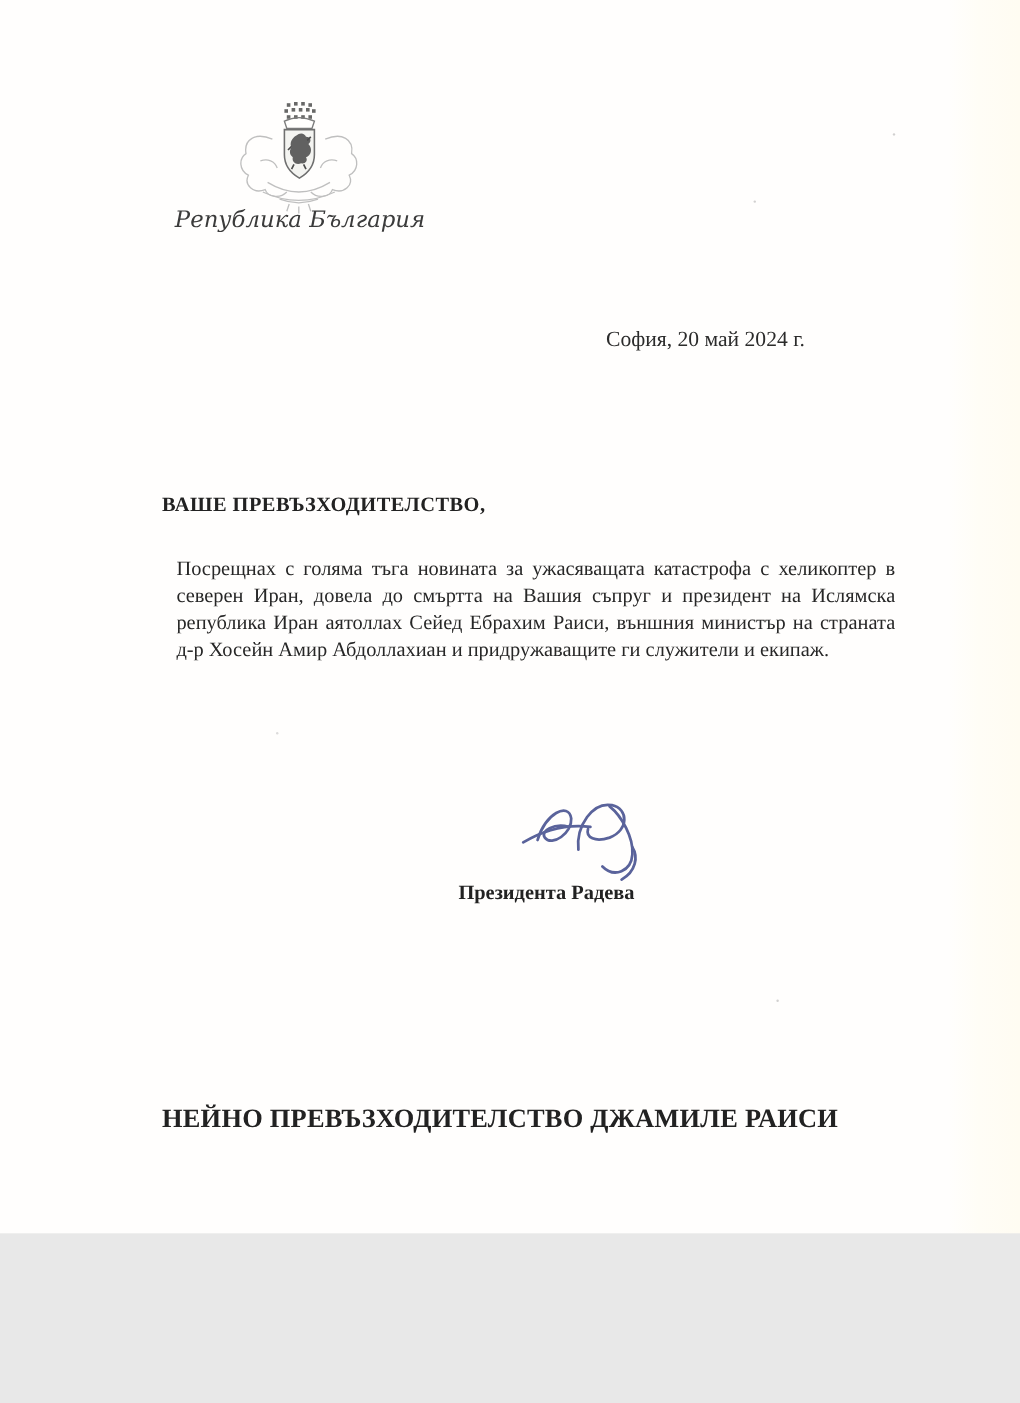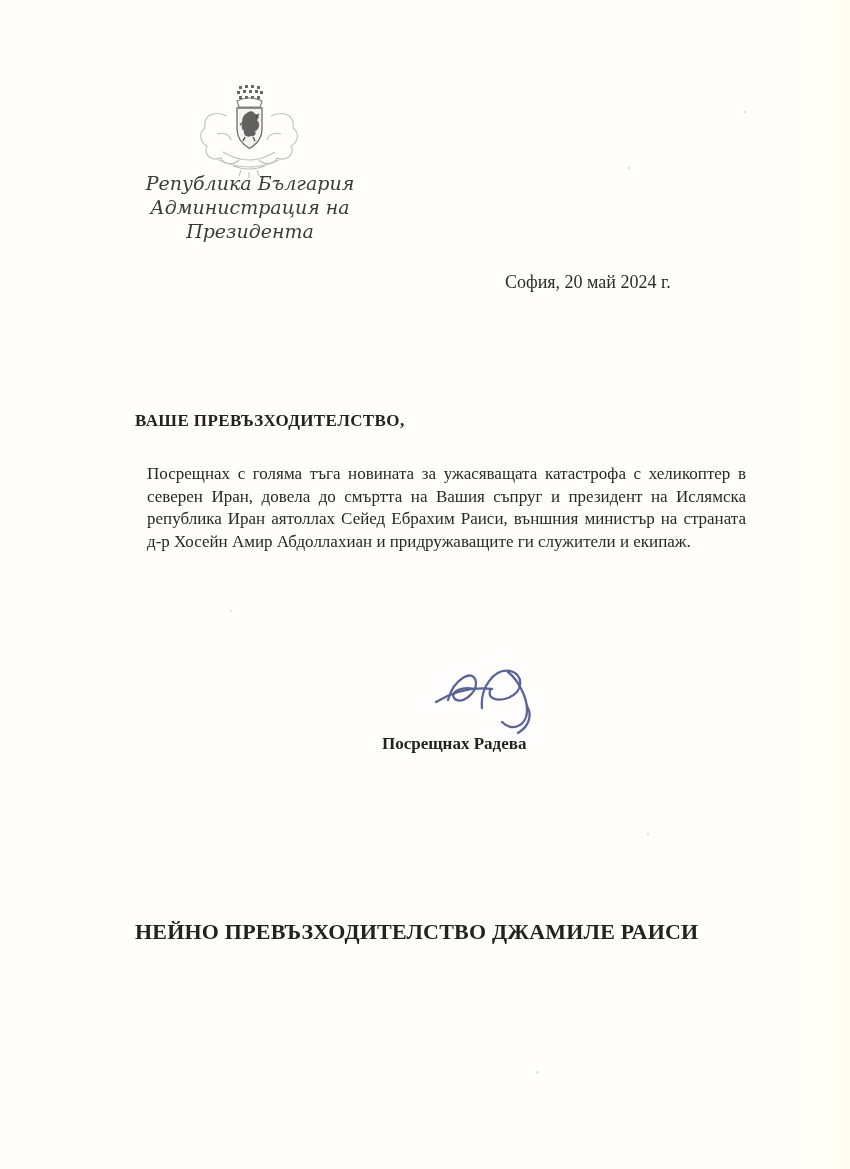--- a/index.html
+++ b/index.html
@@ -1,18 +1,18 @@
 <!DOCTYPE html>
 <html><head>
 <meta charset="utf-8">
 <style>
   html,body{margin:0;padding:0;background:#e8e8e8;}
   .page{
     position:relative;
-    width:850px;height:1169px;
+    width:850px;height:1028px;
     margin:0 auto;
     background:linear-gradient(90deg,#fffefd 0%, #fffefd 93%, #fffdf6 96%, #fffcf2 100%);
     font-family:"Liberation Serif","DejaVu Serif",serif;
     color:#262626;
     overflow:hidden;
   }
   .coa{position:absolute;left:193px;top:82px;width:112px;height:98px;}
   .letterhead{
     position:absolute;left:95px;top:172px;width:310px;
     text-align:center;
@@ -83,42 +83,41 @@
         <path d="M44 26 h25 v21 c0 10 -6.5 16 -12.5 19.5 C 50.5 63 44 57 44 47 Z" fill="#f4f4f1" stroke="#6f6f6f" stroke-width="1.3"></path>
 
         <path d="M54 31 c3 -3 7 -2 8 1 c4 0 5 4 2 6 c4 4 2 10 -2 11 c2 3 -1 6 -4 5 c-4 2 -8 -1 -7 -5 c-3 -2 -3 -6 -1 -8 c-2 -3 0 -8 4 -10 z" fill="#4c4c4c" opacity="0.88"></path>
         <path d="M50 40 l-3 3 M63 35 l3 -3 M52 55 l-2 4 M60 55 l2 4" stroke="#4c4c4c" stroke-width="1.4"></path>
       </g>
     </svg>
   </div>
 
   <div class="letterhead">
     <div class="l1">Република България</div>
-    <div class="l2">Администрация на Президента</div>
   </div>
 
   <div class="dateline">София, 20 май 2024 г.</div>
 
   <div class="salutation">ВАШЕ ПРЕВЪЗХОДИТЕЛСТВО,</div>
 
   <p class="bodytext p1">Посрещнах с голяма тъга новината за ужасяващата катастрофа с хеликоптер в северен Иран, довела до смъртта на Вашия съпруг и президент на Ислямска република Иран аятоллах Сейед Ебрахим Раиси, външния министър на страната д-р Хосейн Амир Абдоллахиан и придружаващите ги служители и екипаж.</p>
 
   <div class="signature">
     <svg viewBox="0 0 120 82" width="120" height="82" aria-hidden="true">
       <g fill="none" stroke-width="2.3" stroke-linecap="round" stroke="#5a639b">
         <path d="M16 44 C 22 22, 42 12, 44 26 C 45 38, 28 50, 22 42 C 18 36, 30 30, 42 33"></path>
         <path d="M4 46 C 24 34, 44 31, 60 33"></path>
         <path d="M50 52 C 48 32, 62 12, 78 15 C 92 18, 92 36, 76 42 C 64 46, 56 42, 58 35"></path>
         <path d="M76 16 C 86 24, 96 42, 95 56 C 94 70, 80 76, 70 66"></path>
         <path d="M95 50 C 100 58, 98 70, 86 77"></path>
       </g>
     </svg>
   </div>
 
-  <div class="sig-name">Посрещнах Радева</div>
+  <div class="sig-name">Президента Радева</div>
 
   <div class="addressee">
     <div>НЕЙНО ПРЕВЪЗХОДИТЕЛСТВО ДЖАМИЛЕ РАИСИ</div>
   </div>
 
   <div class="speck" style="left:628px;top:167px;width:2px;height:2px;"></div>
   <div class="speck" style="left:744px;top:111px;width:2px;height:2px;"></div>
   <div class="speck" style="left:536px;top:1071px;width:3px;height:3px;opacity:.3;"></div>
   <div class="speck" style="left:647px;top:833px;width:2px;height:2px;"></div>
   <div class="speck" style="left:230px;top:610px;width:2px;height:2px;opacity:.35;"></div>

